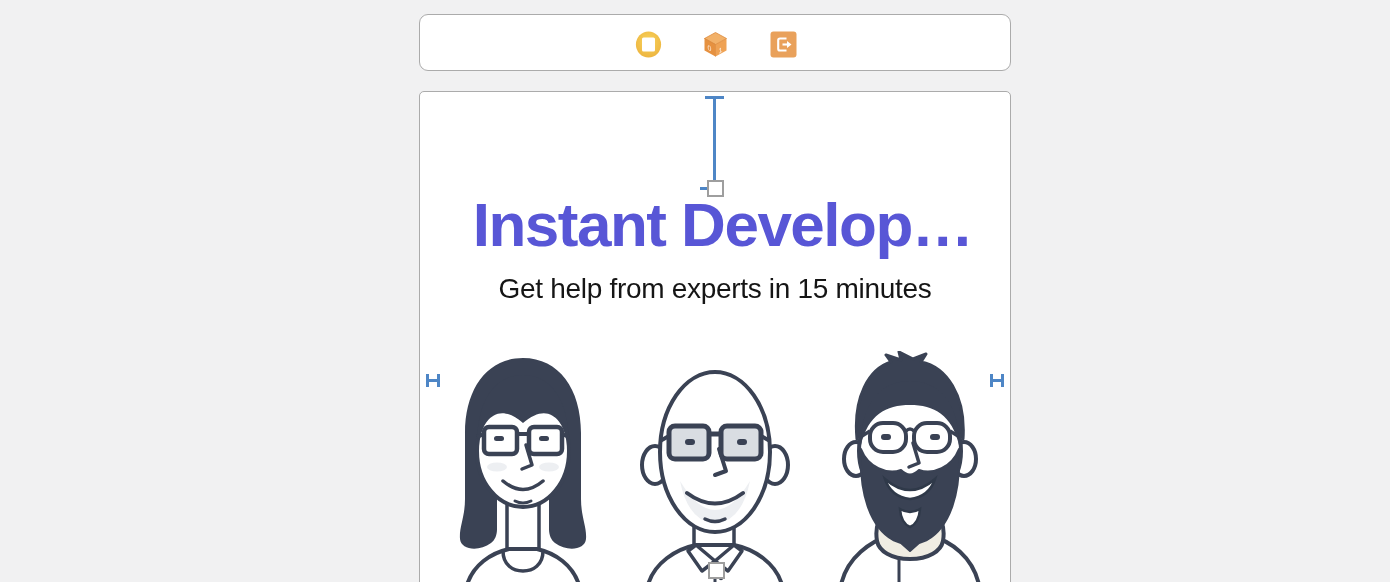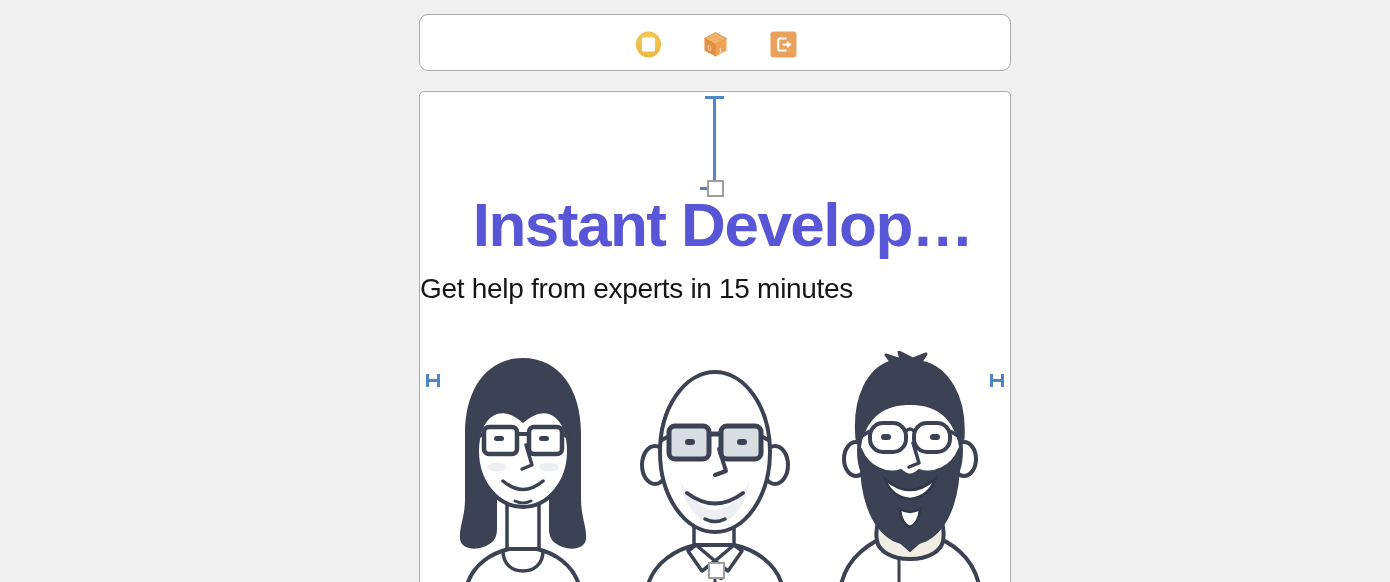--- a/index.html
+++ b/index.html
@@ -32,21 +32,21 @@
   .dock-icon.fr{left:282px;}
   .dock-icon.ex{left:350px;}
 
   
   .canvas{position:absolute;left:419px;top:91px;width:592px;height:560px;
     background:#fff;border:1.5px solid var(--panel-border);border-radius:5px;}
 
   .title-label{position:absolute;left:0;right:0;top:98px;text-align:center;
     font-size:62px;font-weight:700;letter-spacing:-1.5px;color:var(--purple);
     line-height:70px;white-space:nowrap;margin-left:15px;}
-  .subtitle-label{position:absolute;left:0;right:0;top:180px;text-align:left;
+  .subtitle-label{position:absolute;left:0;right:0;top:180px;text-align:center;
     font-size:28px;font-weight:400;letter-spacing:-.3px;color:var(--text-dark);
     line-height:34px;white-space:nowrap;}
 
   .avatar{position:absolute;}
   .avatar.woman{left:23px;top:261px;width:160px;height:232px;}
   .avatar.bald{left:212px;top:277px;width:166px;height:216px;}
   .avatar.beard{left:409px;top:259px;width:162px;height:234px;}
 
   
   .c-top-cap{position:absolute;left:285px;top:4px;width:19px;height:3px;background:var(--blue);}

